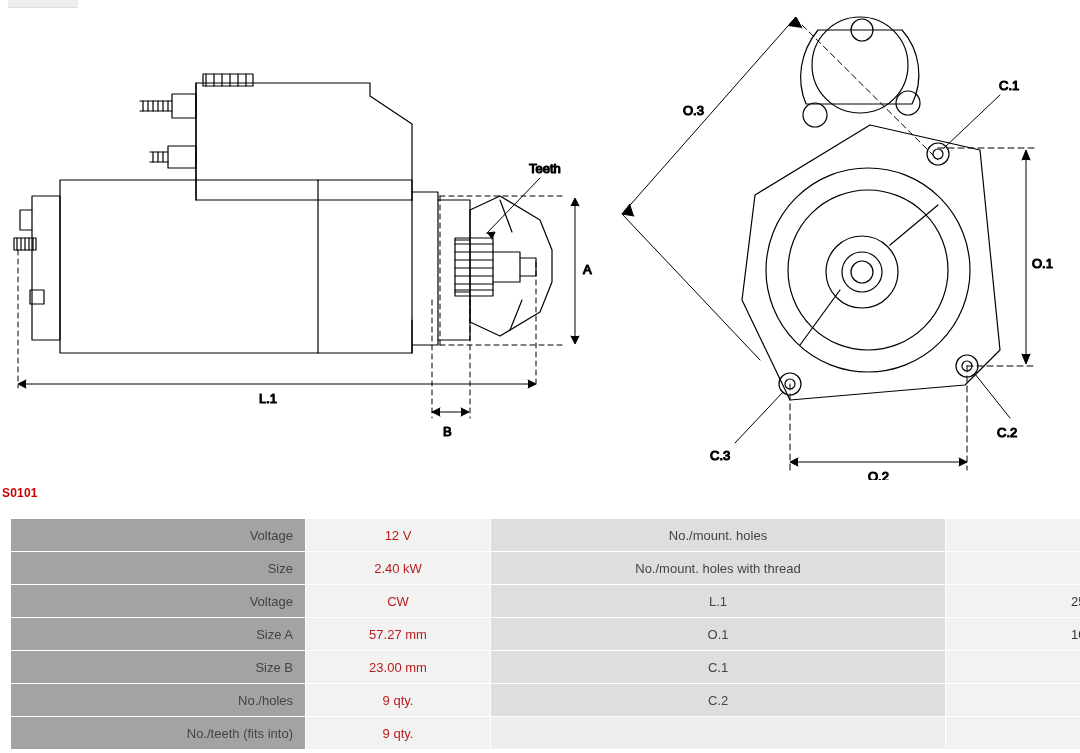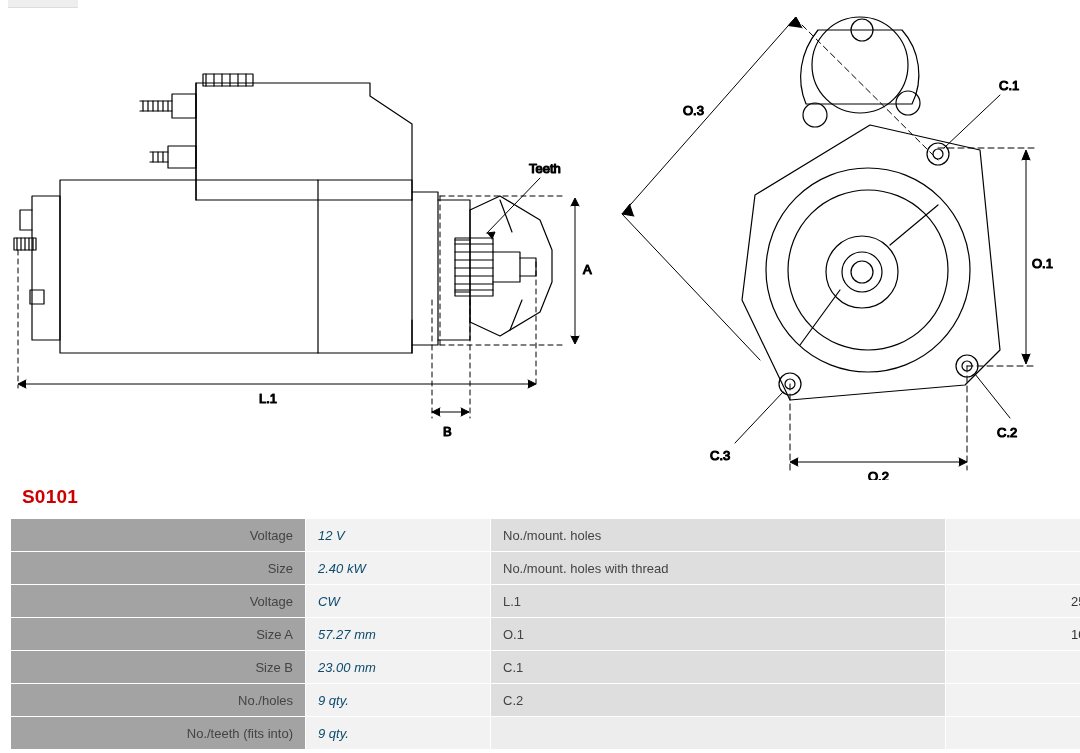--- a/index.html
+++ b/index.html
@@ -32,23 +32,23 @@
     display: block;
   }
   .dim-label {
     font-family: "Liberation Sans", sans-serif;
     font-size: 13px;
     fill: #333333;
   }
   
   .part-number {
     position: absolute;
-    left: 22px;
+    left: 2px;
     top: 486px;
-    font-size: 19px;
+    font-size: 12px;
     font-weight: bold;
     color: #cc0000;
     letter-spacing: 0.2px;
   }
   
   .spec-table {
     position: absolute;
     left: 10px;
     top: 518px;
     width: 1060px;
@@ -66,29 +66,28 @@
     text-overflow: ellipsis;
   }
   .lbl {
     background: #a3a3a3;
     color: #444444;
     text-align: right;
     width: 270px;
   }
   .val {
     background: #f2f2f2;
-    color: #0c4a6e;
-    text-align: left;
+    color: #b91c1c;
+    text-align: center;
     width: 160px;
-    font-style: italic;
   }
   .lbl2 {
     background: #dedede;
     color: #444444;
-    text-align: left;
+    text-align: center;
     width: 430px;
   }
   .val2 {
     background: #f2f2f2;
     color: #333333;
     text-align: right;
     width: 178px;
   }
   .empty-cell {
     background: #f2f2f2;

